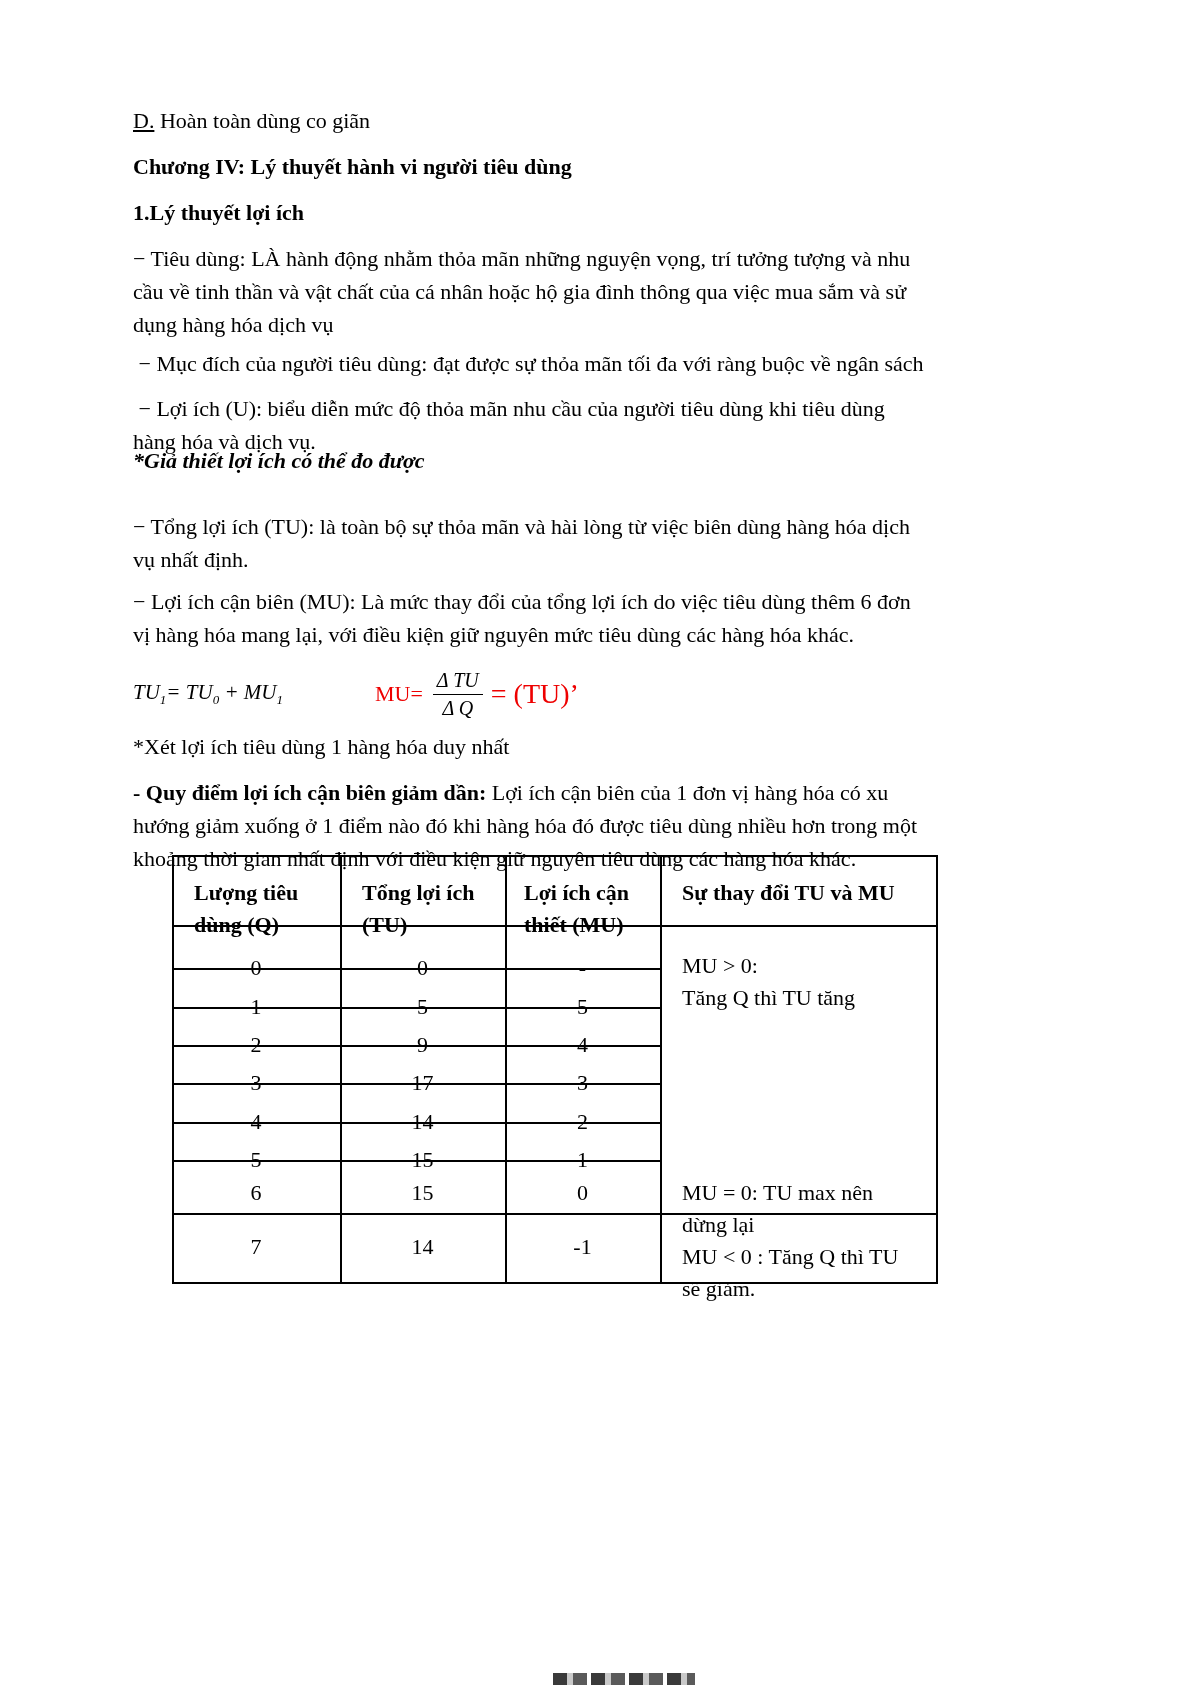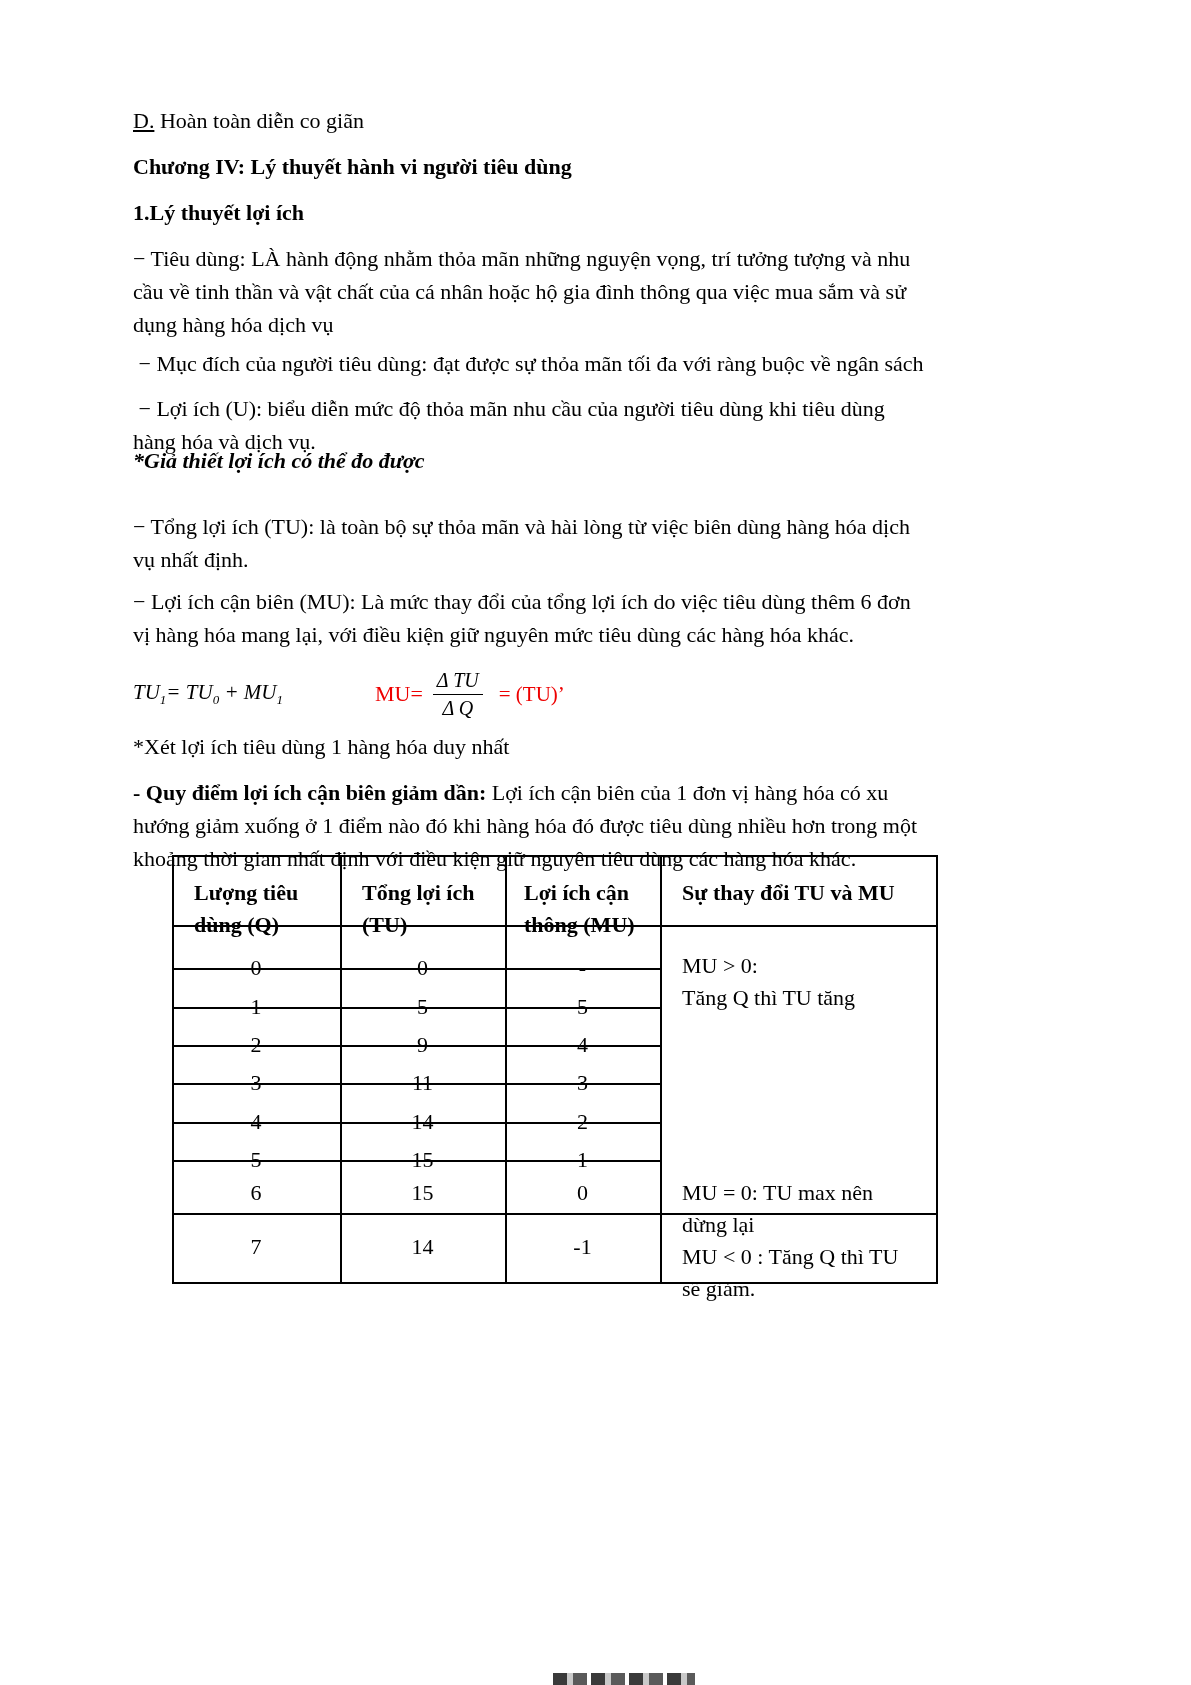--- a/index.html
+++ b/index.html
@@ -12,40 +12,40 @@
   .ul{text-decoration:underline}
 
   
   .formula{position:absolute;left:133px;top:655px;height:78px;display:flex;align-items:center;font-size:21px}
   .f-it{font-style:italic}
   .sub{font-size:13px;vertical-align:-5px}
   .mu-label{margin-left:92px;font-size:22px}
   .frac{display:inline-block;text-align:center;font-style:italic;font-size:20px;line-height:25px;margin-left:10px;color:#000}
   .frac .num{display:block;border-bottom:1.5px solid #000;padding:0 4px 1px}
   .frac .den{display:block;padding:1px 4px 0}
-  .deriv{margin-left:16px;font-size:21px}
+  .deriv{margin-left:8px;font-size:28px}
 
   
   .tbl{position:absolute;left:172px;top:855px;width:766px;height:508px;font-size:22px}
   .vl{position:absolute;top:0;width:2px;height:429px;background:#000}
   .hl{position:absolute;height:2px;background:#000}
   .th{position:absolute;top:22px;font-weight:bold;line-height:32px;white-space:pre-line}
   .cell{position:absolute;text-align:center;line-height:32px}
   .c1{left:0;width:168px}.c2{left:168px;width:165px}.c3{left:333px;width:155px}
   .note{position:absolute;left:510px;width:248px;line-height:32px;white-space:pre-line}
 
   .artifact{position:absolute;left:553px;top:1673px;width:142px;height:12px;
     background:repeating-linear-gradient(90deg,#3a3a3a 0 14px,#c9c9c9 14px 20px,#5a5a5a 20px 34px,#ffffff 34px 38px)}
 </style>
 </head>
 <body>
 
 <div class="page">
 
-  <div class="blk" style="top:104px"><span class="ul">D.</span><span> Hoàn toàn diễn co giãn</span></div>
+  <div class="blk" style="top:104px"><span class="ul">D.</span><span> Hoàn toàn dùng co giãn</span></div>
 
   <div class="blk b" style="top:150px">Chương IV: Lý thuyết hành vi người tiêu dùng</div>
 
   <div class="blk b" style="top:196px">1.Lý thuyết lợi ích</div>
 
   <div class="blk" style="top:242px">− Tiêu dùng: LÀ hành động nhằm thỏa mãn những nguyện vọng, trí tưởng tượng và nhu
 cầu về tinh thần và vật chất của cá nhân hoặc hộ gia đình thông qua việc mua sắm và sử
 dụng hàng hóa dịch vụ</div>
 
   <div class="blk" style="top:347px"> − Mục đích của người tiêu dùng: đạt được sự thỏa mãn tối đa với ràng buộc về ngân sách</div>
@@ -94,37 +94,37 @@
     <div class="hl" style="top:267px;left:0;width:490px"></div>
     <div class="hl" style="top:305px;left:0;width:490px"></div>
     <div class="hl" style="top:358px;left:0;width:766px"></div>
     <div class="hl" style="top:427px;left:0;width:766px"></div>
 
     <div class="th" style="left:22px;width:142px">Lượng tiêu
 dùng (Q)</div>
     <div class="th" style="left:190px;width:142px">Tổng lợi ích
 (TU)</div>
     <div class="th" style="left:352px;width:135px">Lợi ích cận
-thông (MU)</div>
+thiết (MU)</div>
     <div class="th" style="left:510px;width:250px">Sự thay đổi TU và MU</div>
 
     <div class="cell c1" style="top:97px">0</div>
     <div class="cell c2" style="top:97px">0</div>
     <div class="cell c3" style="top:97px">-</div>
 
     <div class="cell c1" style="top:136px">1</div>
     <div class="cell c2" style="top:136px">5</div>
     <div class="cell c3" style="top:136px">5</div>
 
     <div class="cell c1" style="top:174px">2</div>
     <div class="cell c2" style="top:174px">9</div>
     <div class="cell c3" style="top:174px">4</div>
 
     <div class="cell c1" style="top:212px">3</div>
-    <div class="cell c2" style="top:212px">11</div>
+    <div class="cell c2" style="top:212px">17</div>
     <div class="cell c3" style="top:212px">3</div>
 
     <div class="cell c1" style="top:251px">4</div>
     <div class="cell c2" style="top:251px">14</div>
     <div class="cell c3" style="top:251px">2</div>
 
     <div class="cell c1" style="top:289px">5</div>
     <div class="cell c2" style="top:289px">15</div>
     <div class="cell c3" style="top:289px">1</div>
 

